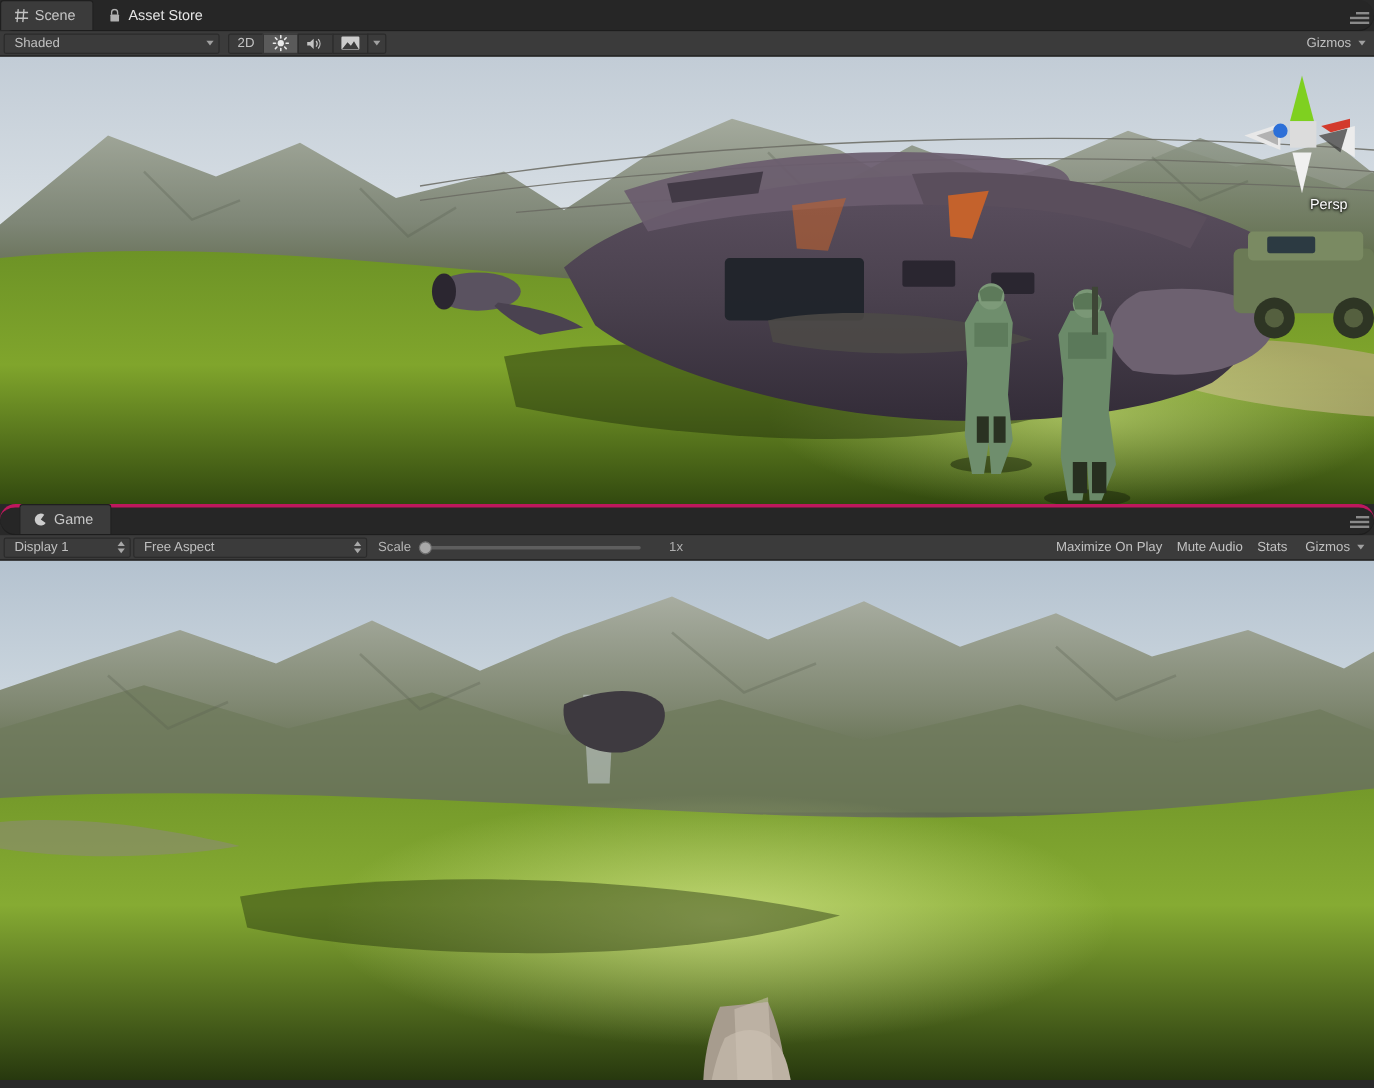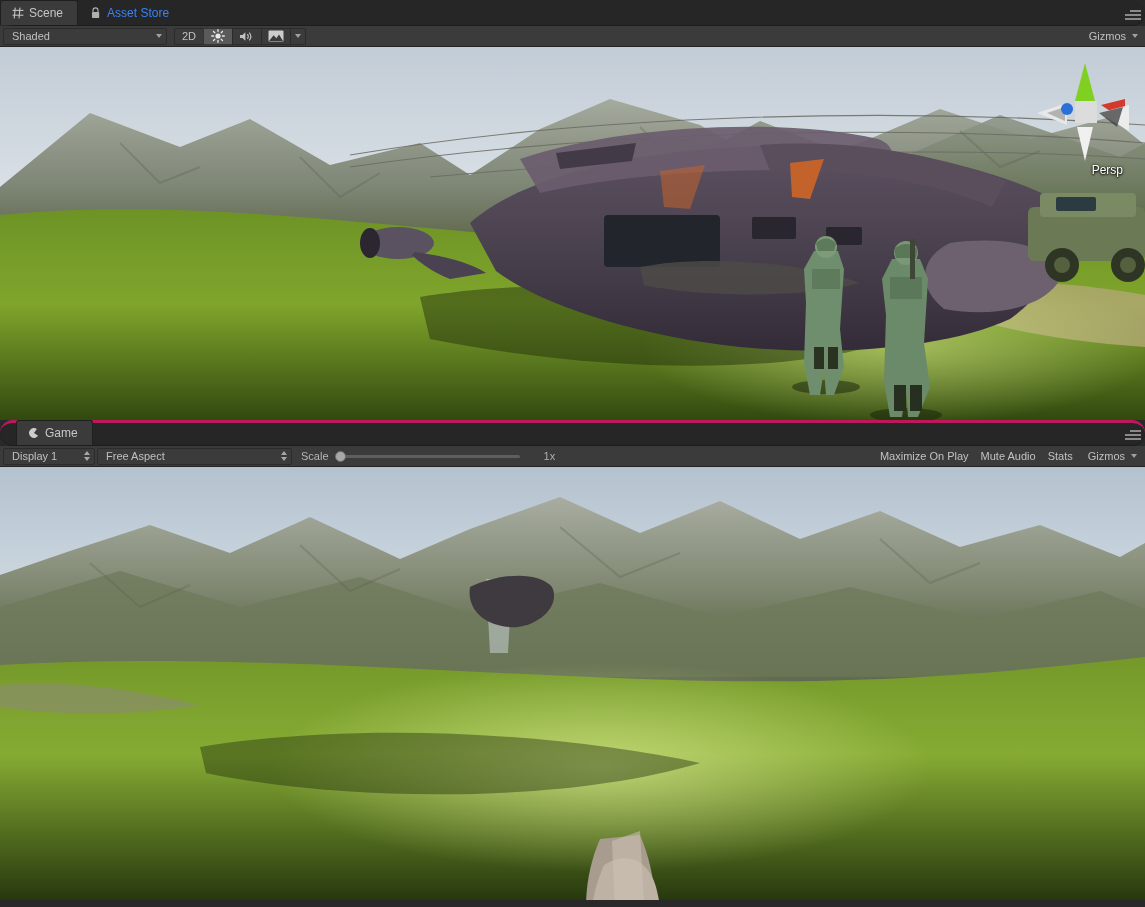--- a/index.html
+++ b/index.html
@@ -19,21 +19,21 @@
     border-radius: 13px;
   }
   .tab {
     height: 25px; display: flex; align-items: center; gap: 5px;
     padding: 0 14px 0 10px; font-size: 12px; color: #9a9a9a;
     background: #2f2f2f; border-top-left-radius: 3px; border-top-right-radius: 3px;
     border: 1px solid #1f1f1f; border-bottom: none;
     position: relative; cursor: default;
   }
   .tab.active { background: #3b3b3b; color: #c6c6c6; }
-  .tab.ghost { background: transparent; border-color: transparent; color: #3b82f6; }
+  .tab.ghost { background: transparent; border-color: transparent; color: #e5e5e5; }
   .tab-icon { width: 13px; height: 13px; display: inline-flex; align-items: center; justify-content: center; color: #b4b4b4; }
   .panelmenu {
     position: absolute; right: 4px; bottom: 4px; width: 16px; height: 12px;
     display: flex; flex-direction: column; justify-content: center; gap: 2px; cursor: pointer;
   }
   .panelmenu i { display: block; height: 2px; background: #8a8a8a; }
   .panelmenu i:nth-child(1) { width: 11px; margin-left: 5px; }
   .panelmenu i:nth-child(2) { width: 16px; }
   .panelmenu i:nth-child(3) { width: 16px; }
 
@@ -122,21 +122,21 @@
       <span>Asset Store</span>
     </div>
     <div class="panelmenu">
         <i></i>
         <i></i>
         <i></i>
       </div>
   </div>
 
   <div class="toolbar">
-    <div class="ddown" style="width:164px">
+    <div class="ddown" style="width:180px">
       <span>Shaded</span>
       <span class="caret"></span>
     </div>
     <div class="grp" style="margin-left:6px">
       <div class="tbtn" style="min-width:30px">
         <span>2D</span>
       </div>
       <div class="tbtn on" style="min-width:30px">
         <svg width="14" height="14" viewBox="0 0 14 14">
           <circle cx="7" cy="7" r="2.6" fill="#e9e9e9"></circle>
@@ -316,21 +316,21 @@
       <span>Game</span>
     </div>
     <div class="panelmenu">
         <i></i>
         <i></i>
         <i></i>
       </div>
   </div>
 
   <div class="toolbar">
-    <div class="ddown" style="width:92px">
+    <div class="ddown" style="width:106px">
       <span>Display 1</span>
       <span class="updown">
           <i class="u"></i>
           <i class="d"></i>
         </span>
     </div>
     <div class="ddown" style="width:195px">
       <span>Free Aspect</span>
       <span class="updown">
           <i class="u"></i>

